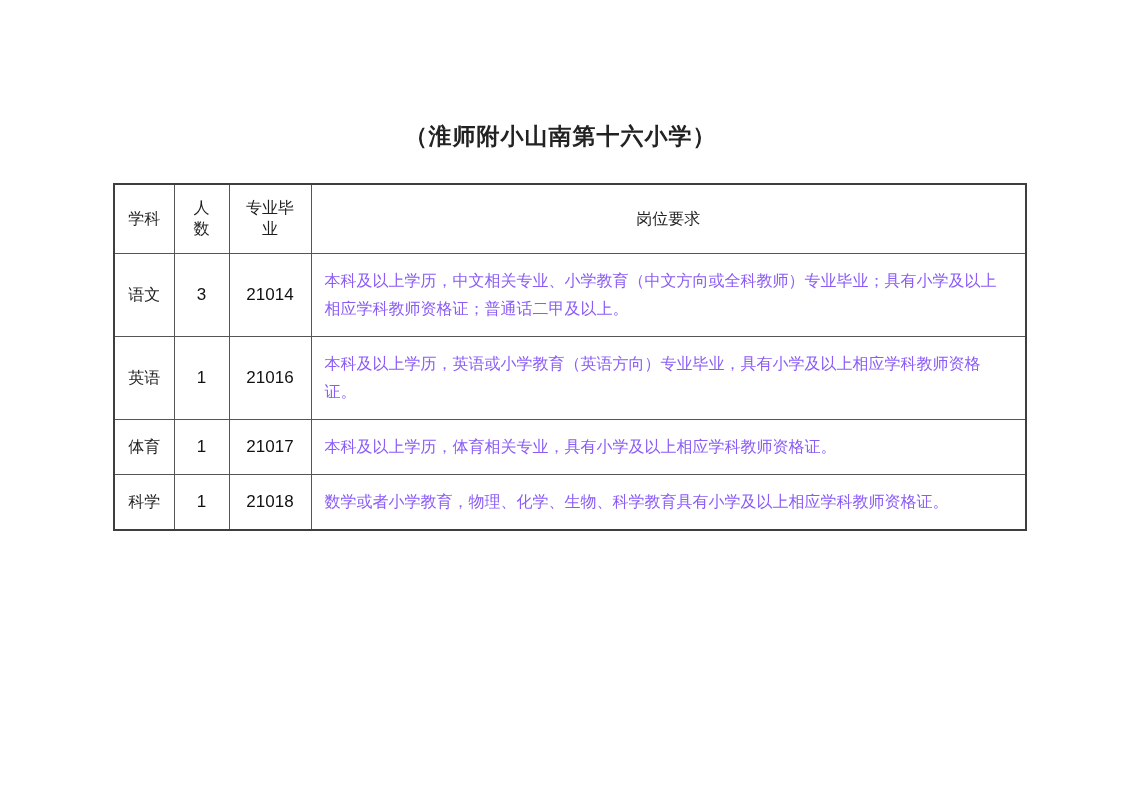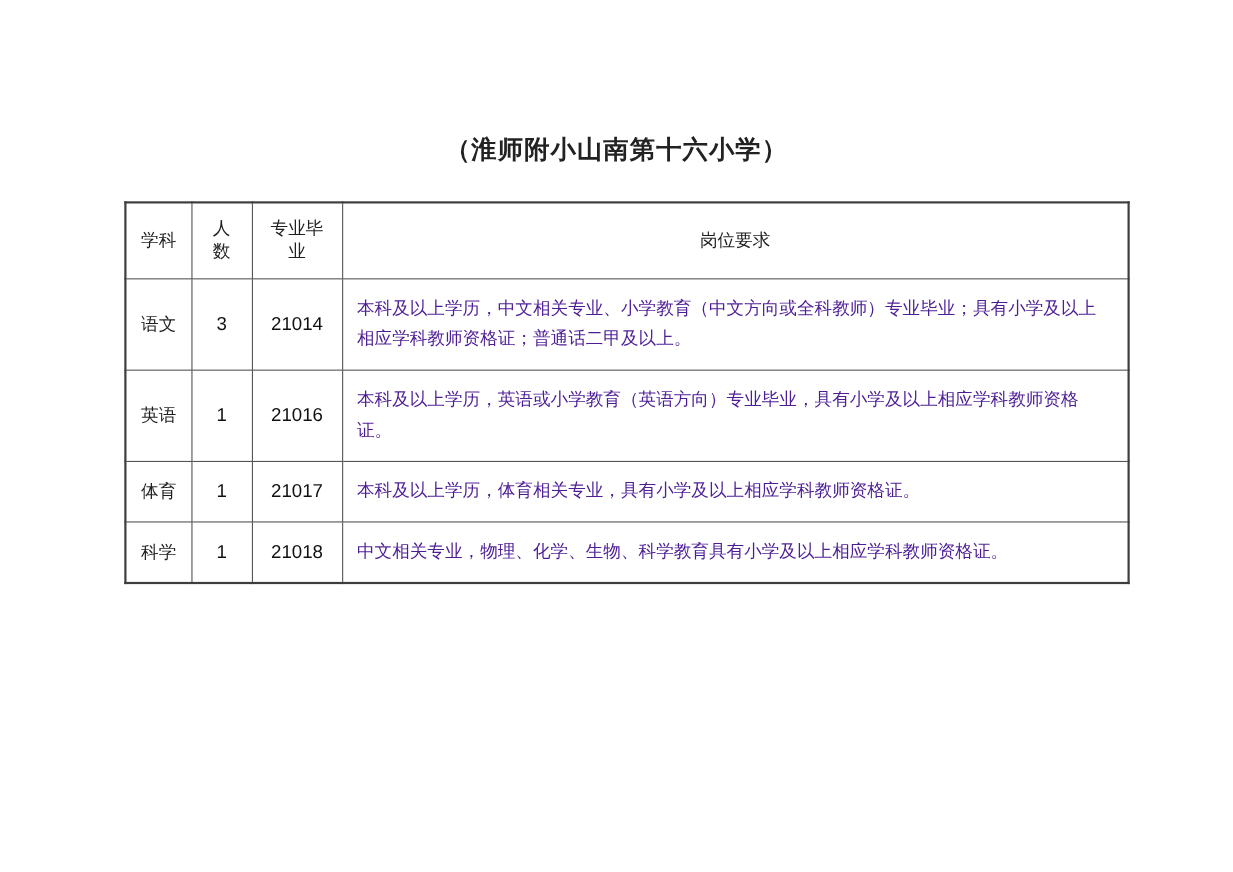--- a/index.html
+++ b/index.html
@@ -62,21 +62,21 @@
     text-align: center;
     font-family: "Liberation Sans", sans-serif;
     font-weight: 600;
     font-size: 17px;
     color: #111111;
   }
   .cell-req {
     font-size: 16px;
     line-height: 28px;
     padding: 2px 5px;
-    color: #4c1d95;
+    color: #8b5cf6;
   }
   .req-left   { text-align: left; }
   .req-center { text-align: left; }
 </style>
 </head>
 <body>
 
 <div class="page">
 
   <div class="page-title">（淮师附小山南第十六小学）</div>
@@ -116,19 +116,19 @@
       <td class="cell-center">体育</td>
       <td class="cell-num">1</td>
       <td class="cell-num">21017</td>
       <td class="cell-req req-center">本科及以上学历，体育相关专业，具有小学及以上相应学科教师资格证。</td>
     </tr>
 
     <tr class="row-normal">
       <td class="cell-center">科学</td>
       <td class="cell-num">1</td>
       <td class="cell-num">21018</td>
-      <td class="cell-req req-center">中文相关专业，物理、化学、生物、科学教育具有小学及以上相应学科教师资格证。</td>
+      <td class="cell-req req-center">数学或者小学教育，物理、化学、生物、科学教育具有小学及以上相应学科教师资格证。</td>
     </tr>
 
 
   </tbody>
     </table>
 </div>
 
 </body></html>

